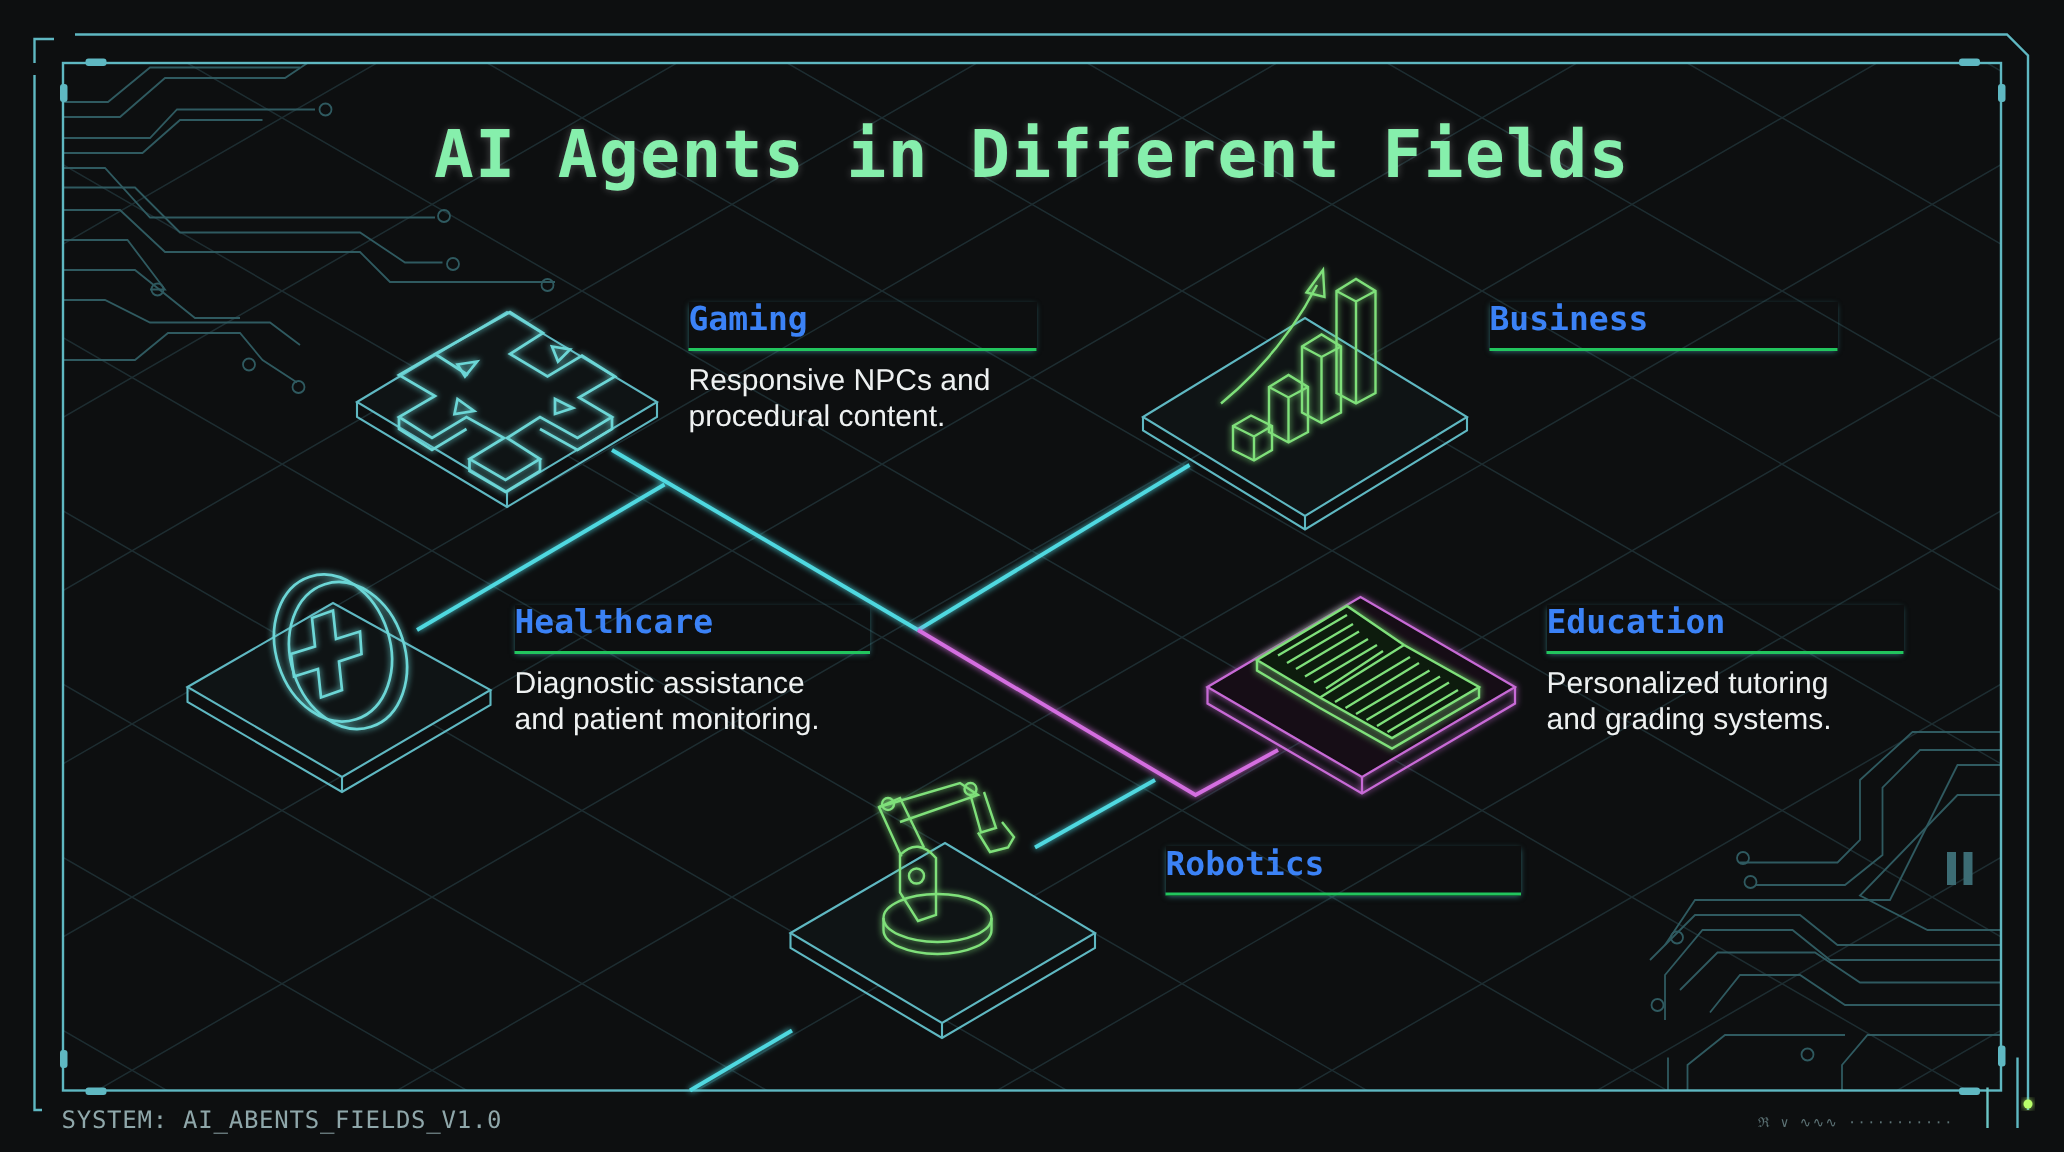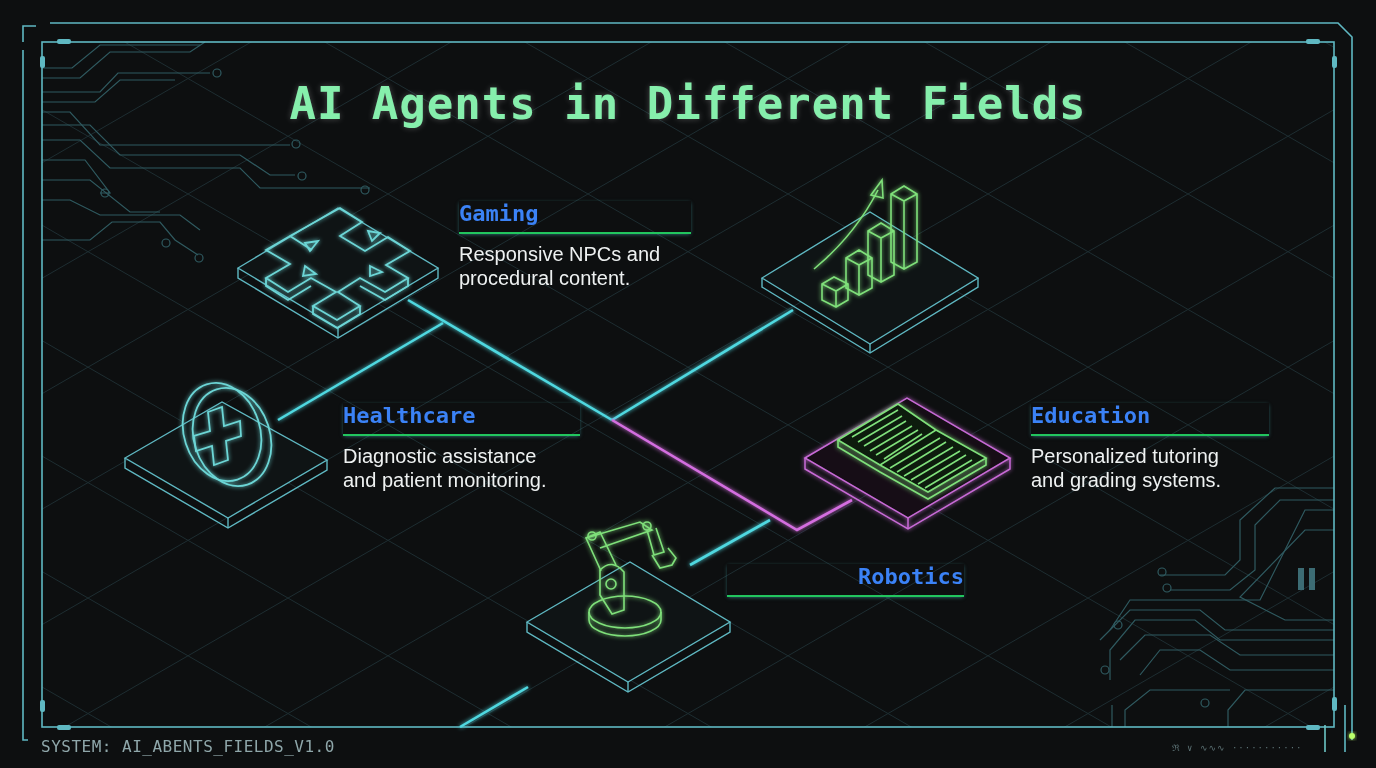--- a/index.html
+++ b/index.html
@@ -210,32 +210,33 @@
 
 <div class="title">AI Agents in Different Fields</div>
 
 <div class="card" style="left:459px; top:201px; width:232px;">
   <div class="head">Gaming</div>
   <div class="desc">Responsive NPCs and
 procedural content.</div>
 </div>
 
 <div class="card" style="left:993px; top:201px; width:232px;">
+  <div class="head">Business</div>
 </div>
 
 <div class="card" style="left:343px; top:403px; width:237px;">
   <div class="head">Healthcare</div>
   <div class="desc">Diagnostic assistance
 and patient monitoring.</div>
 </div>
 
 <div class="card" style="left:1031px; top:403px; width:238px;">
   <div class="head">Education</div>
   <div class="desc">Personalized tutoring
 and grading systems.</div>
 </div>
 
-<div class="card" style="left:727px; top:564px; width:237px;text-align:right;">
+<div class="card" style="left:777px; top:564px; width:237px;">
   <div class="head">Robotics</div>
 </div>
 
 <div class="footer-sys">SYSTEM: AI_ABENTS_FIELDS_V1.0</div>
 <div class="footer-noise">ℜ ∨ ∿∿∿  ···········</div>
 
 </body></html>

